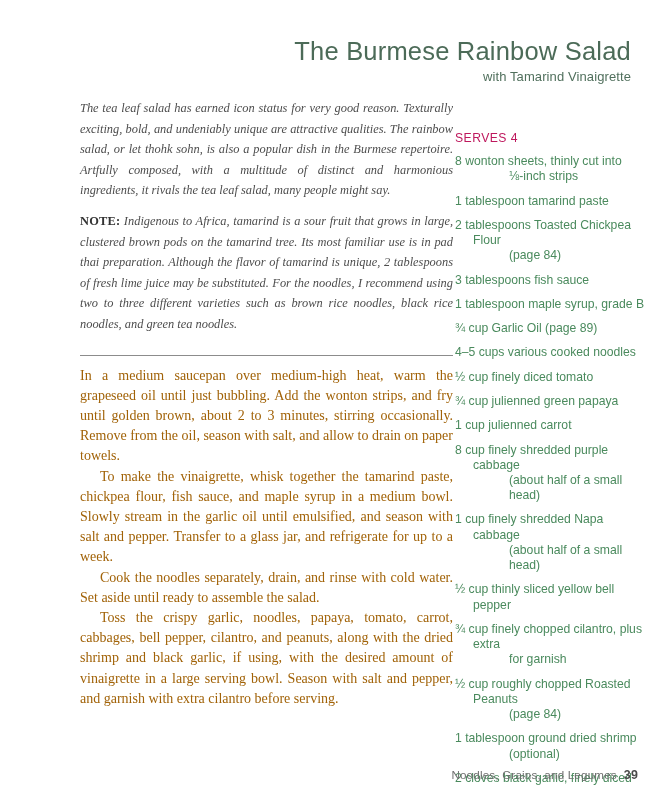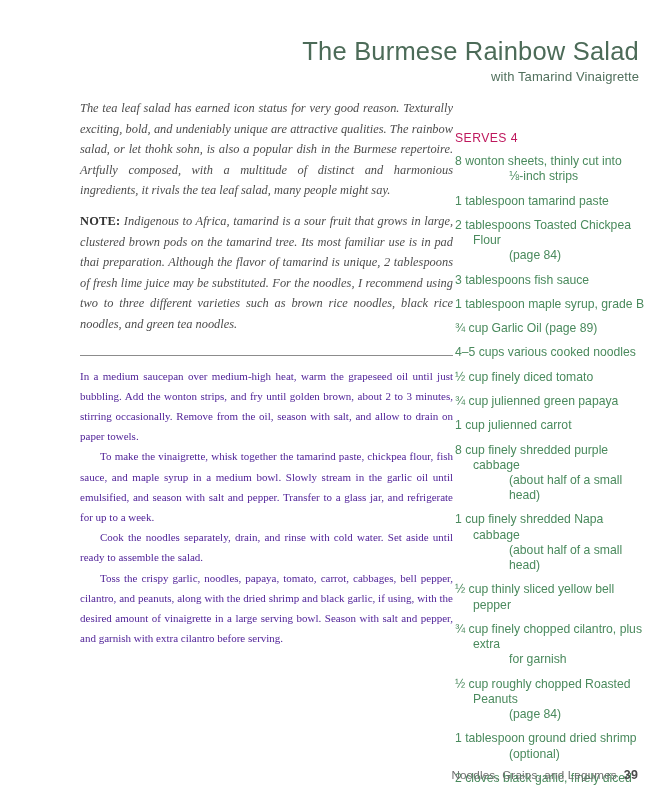--- a/index.html
+++ b/index.html
@@ -17,21 +17,21 @@
 
   .page {
     position: absolute;
     inset: 0;
   }
 
   
   .title-block {
     position: absolute;
     top: 36px;
-    right: 18px;
+    right: 26px;
     width: 520px;
     text-align: right;
   }
   .recipe-title {
     font-family: "Liberation Sans", sans-serif;
     font-size: 25.5px;
     font-weight: 400;
     color: #4c6b58;
     letter-spacing: 0.2px;
     line-height: 1.18;
@@ -84,23 +84,23 @@
 
   .divider {
     margin: 20px 0 10px 0;
     border: 0;
     border-top: 1.6px solid #8c8c8c;
     width: 100%;
   }
 
   .method-p {
     font-family: "Liberation Serif", serif;
-    font-size: 11px;
+    font-size: 14px;
     line-height: 20.2px;
-    color: #4c1d95;
+    color: #a16207;
     margin: 0;
     text-align: justify;
     text-indent: 0;
   }
   .method-p + .method-p {
     text-indent: 20px;
   }
 
   
   .right-col {

